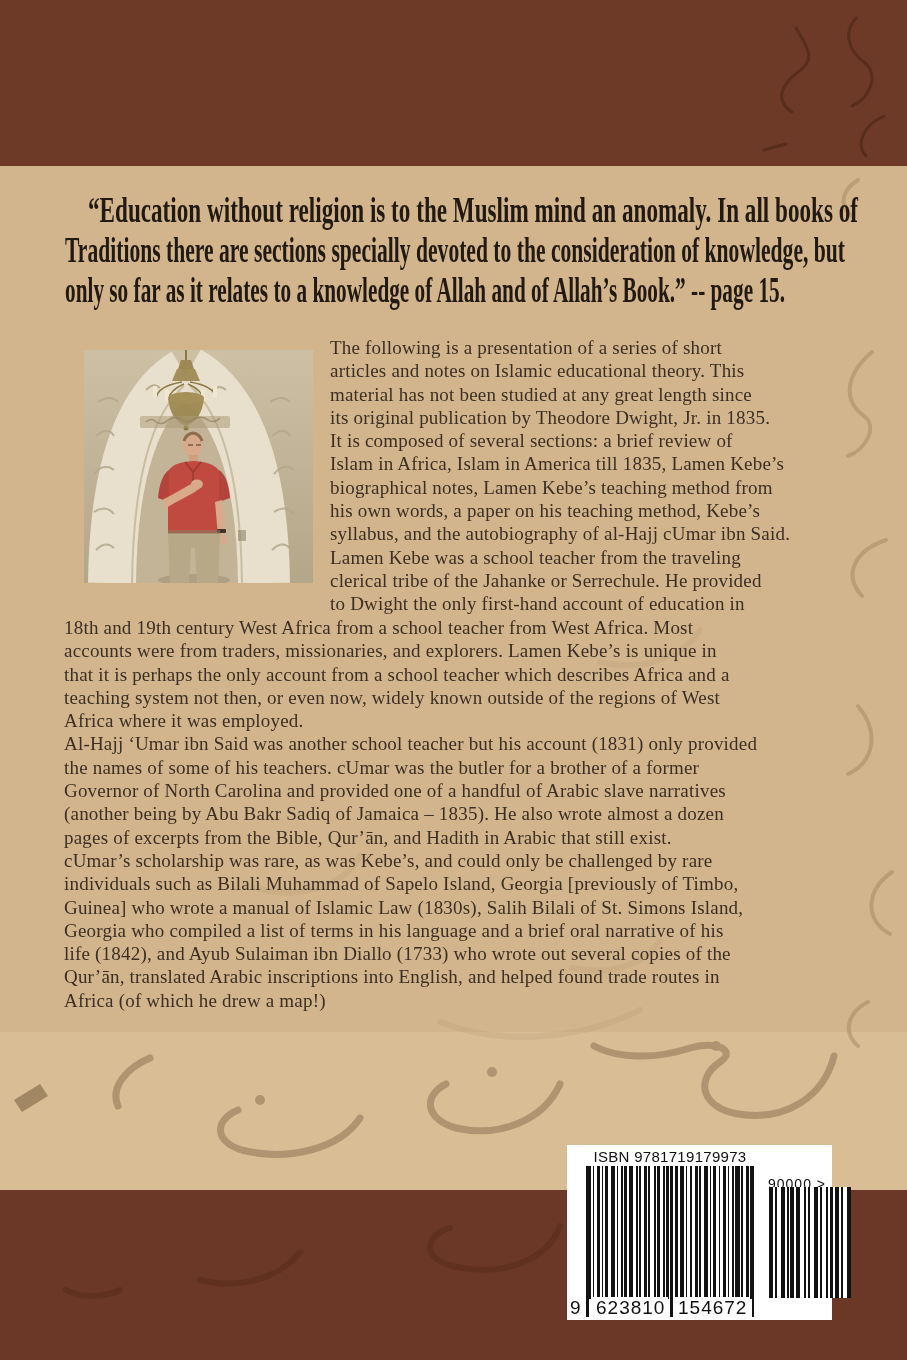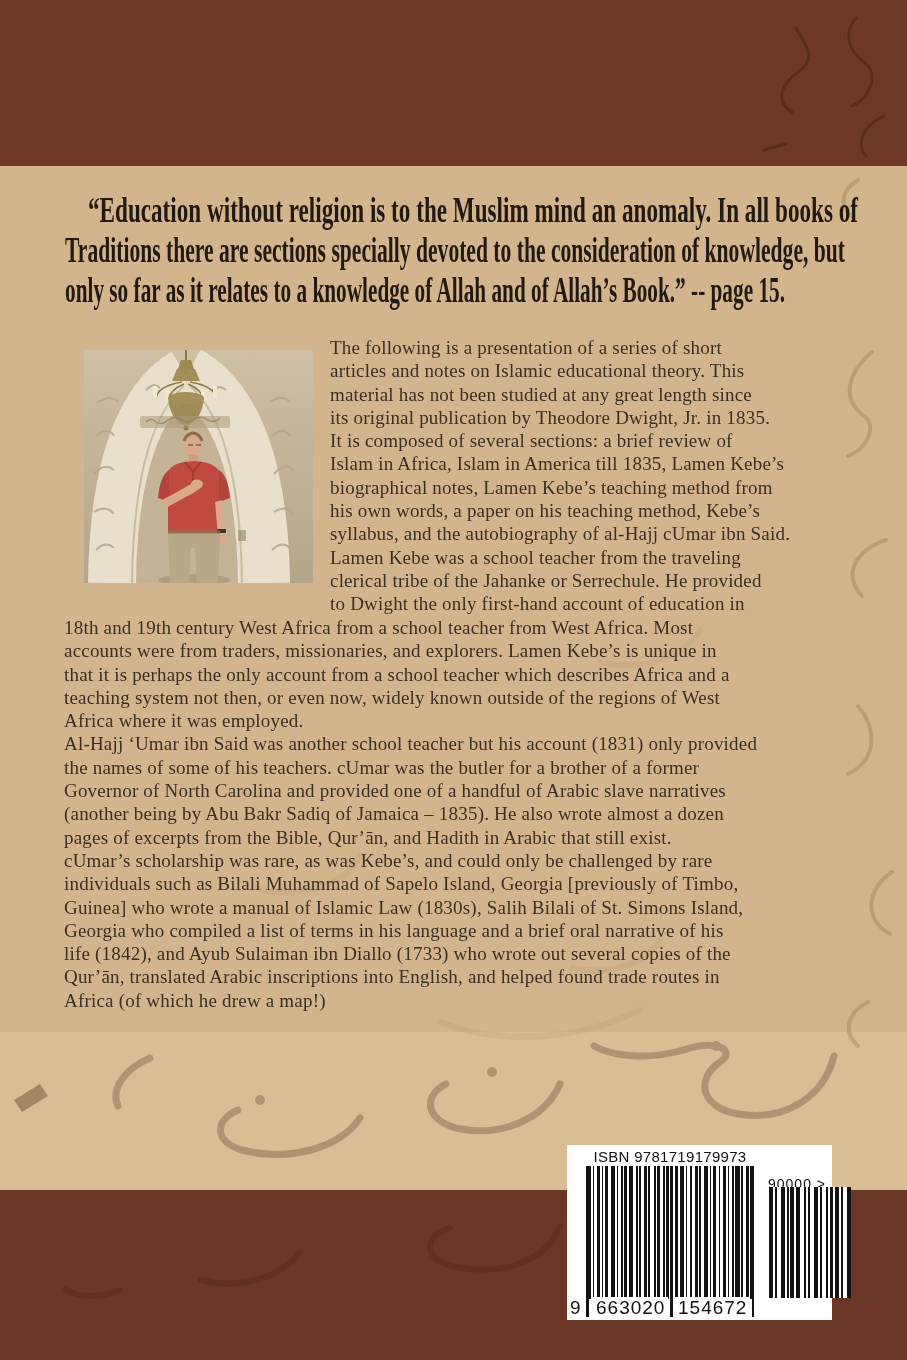--- a/index.html
+++ b/index.html
@@ -253,21 +253,21 @@
           <div class="sp" style="flex: 2 0 0px;"></div>
           <div class="bar" style="flex: 2 0 0px;"></div>
           <div class="sp" style="flex: 1 0 0px;"></div>
           <div class="bar" style="flex: 2 0 0px;"></div>
         </div>
       <div class="guard g1"></div>
       <div class="guard g2"></div>
       <div class="guard g3"></div>
       <div class="ean-digits">
         <span class="d-lead">9</span>
-        <span class="d-g1">663020</span>
+        <span class="d-g1">623810</span>
         <span class="d-g2">154672</span>
       </div>
     </div>
     <div class="price">90000 &gt;</div>
     <div class="sup-code" id="sup-bars">
         <div class="bar" style="flex: 2 0 0px;"></div>
         <div class="sp" style="flex: 1 0 0px;"></div>
         <div class="bar" style="flex: 1 0 0px;"></div>
         <div class="sp" style="flex: 2 0 0px;"></div>
         <div class="bar" style="flex: 2 0 0px;"></div>

